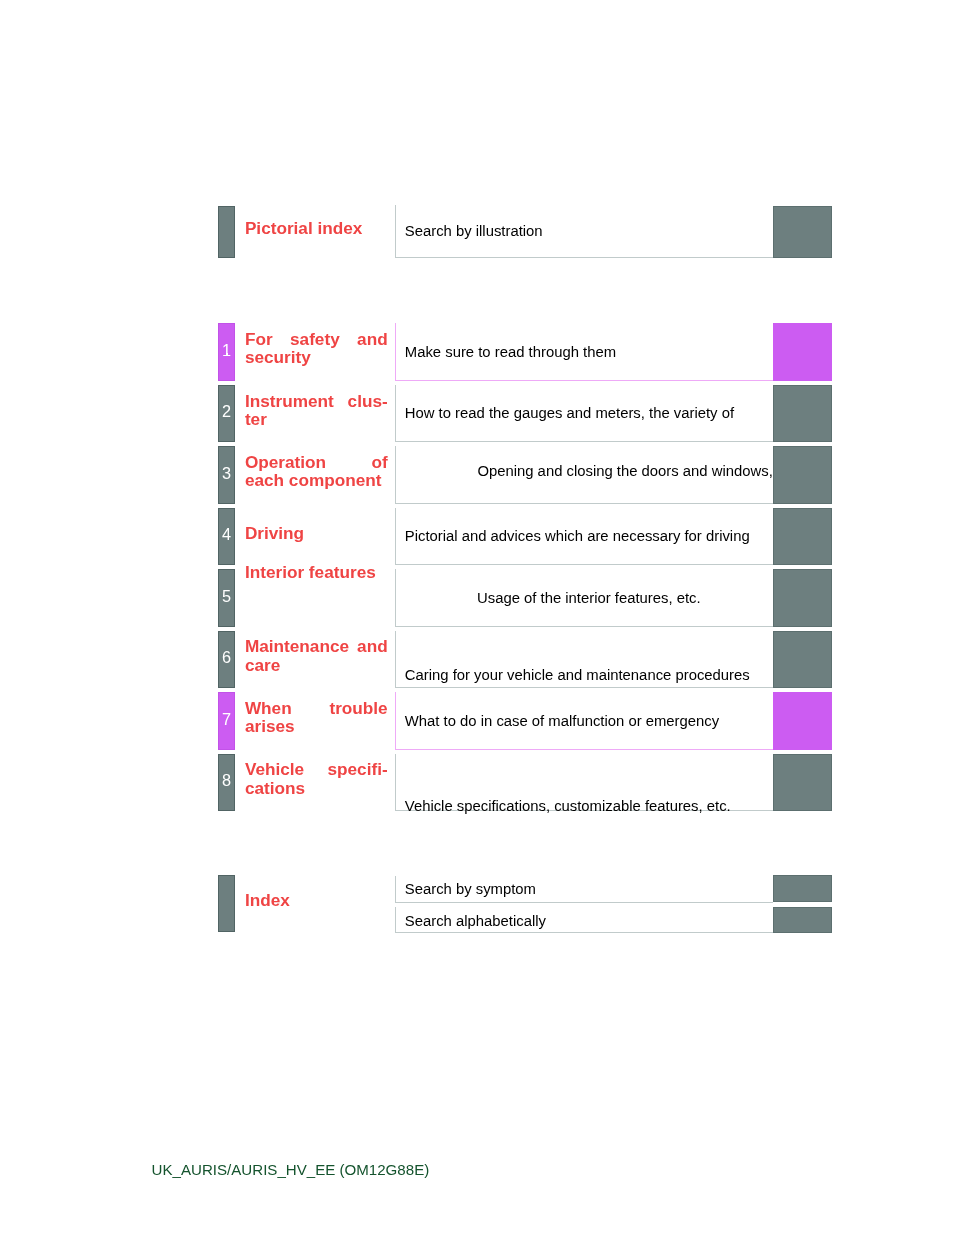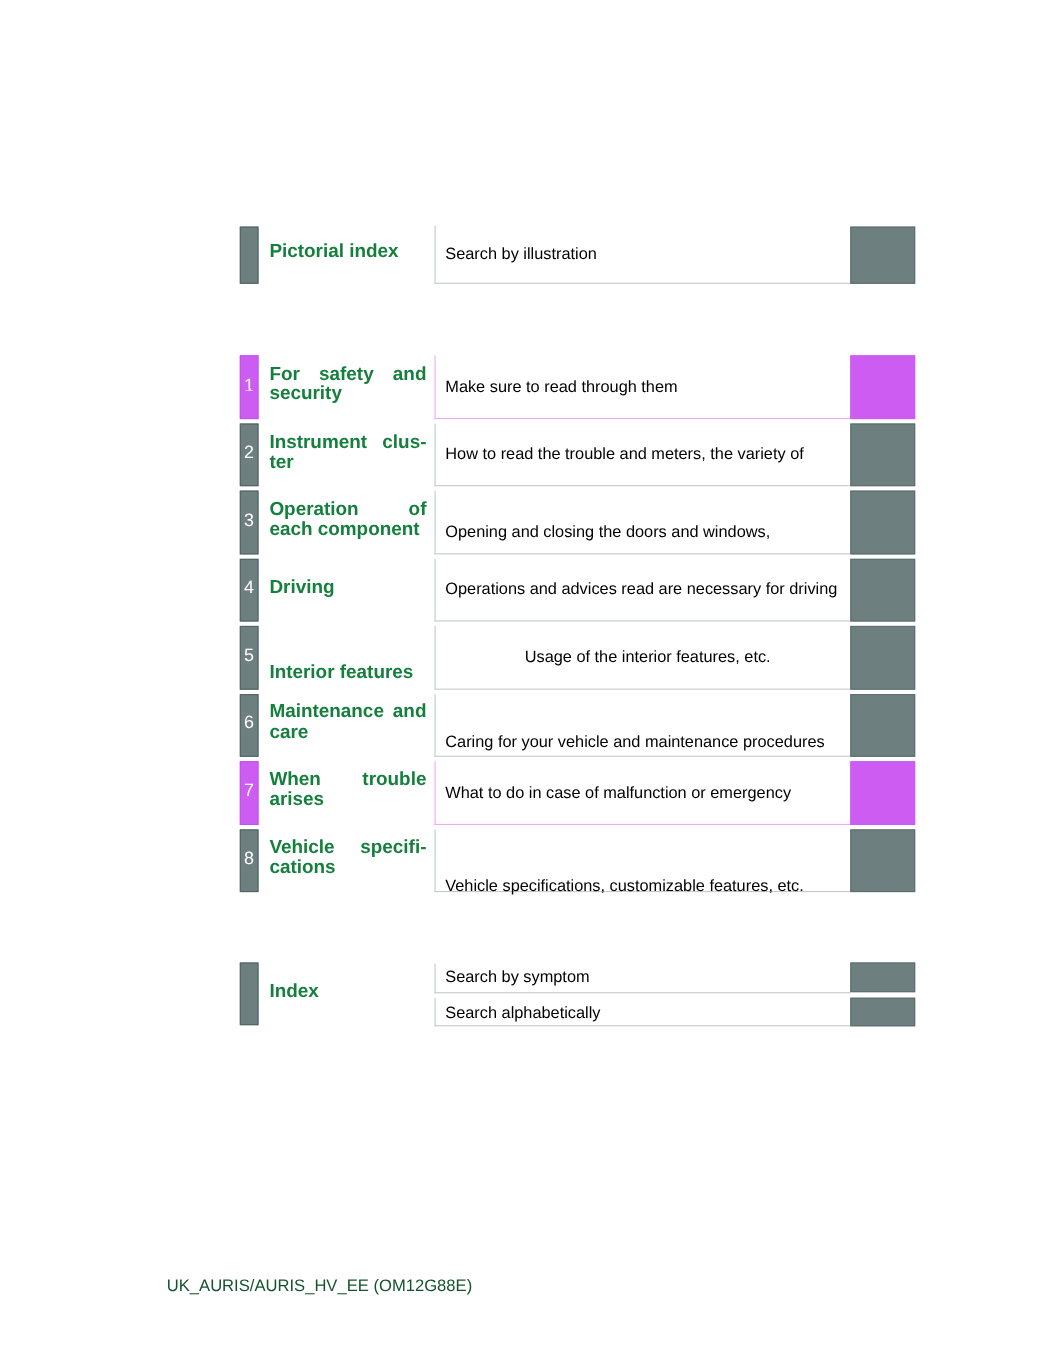--- a/index.html
+++ b/index.html
@@ -17,21 +17,21 @@
        padding-bottom:4px;}
   .tab.hl{background:#cc5cf2;border-color:#c252e8;}
   .tab span{display:block;line-height:1;position:relative;}
   
   .tab.one span::before{content:"";position:absolute;left:-1.5px;width:12px;
       top:11.0px;height:2.4px;background:#cc5cf2;}
   .tab.one span::after{content:"";position:absolute;left:4.1px;width:2.0px;
       top:11.0px;height:2.0px;background:#ffffff;}
 
   .title{position:absolute;left:244.9px;width:142.8px;
-         font-size:17.2px;font-weight:bold;color:#15803d;
+         font-size:17.2px;font-weight:bold;color:#ef4444;
          text-align:justify;line-height:18.3px;letter-spacing:0;
          display:flex;flex-direction:column;justify-content:center;
          padding-bottom:7.2px;box-sizing:border-box;}
   .title > i{font-style:normal;display:block;white-space:nowrap;
              text-align:justify;text-align-last:justify;}
   .title > i.last{text-align-last:left;}
 
   .descbox{position:absolute;left:395.1px;box-sizing:border-box;
            border:1.1px solid #c1cbcb;border-right:0;border-top:0;background:#fff;}
   .descbox.hl{border-color:#eeaaf7;}
@@ -78,50 +78,50 @@
       <div class="blk hl" style="top: 323.3px; height: 57.5px;"></div>
       <div class="tab" style="top: 384.76px; height: 57.5px;">
         <span>2</span>
       </div>
       <div class="title" style="top: 384.76px; height: 57.5px;">
         <i>Instrument clus-</i>
         <i class="last">ter</i>
       </div>
       <div class="descbox" style="top: 384.76px; height: 57.5px; width: 378.3px;"></div>
       <div class="desc" style="top: 384.76px; height: 57.5px; width: 368px;">
-        <i style="font-style: normal; display: block; white-space: pre;">How to read the trouble and meters, the variety of</i>
+        <i style="font-style: normal; display: block; white-space: pre;">How to read the gauges and meters, the variety of</i>
       </div>
       <div class="blk" style="top: 384.76px; height: 57.5px;"></div>
       <div class="tab" style="top: 446.22px; height: 57.5px;">
         <span>3</span>
       </div>
       <div class="title" style="top: 446.22px; height: 57.5px;">
         <i>Operation of</i>
         <i class="last">each component</i>
       </div>
       <div class="descbox" style="top: 446.22px; height: 57.5px; width: 378.3px;"></div>
-      <div class="desc" style="top: 455px; height: 57.5px; width: 368px;">
+      <div class="desc" style="top: 442px; height: 57.5px; width: 368px; align-items: flex-end;">
         <i style="font-style: normal; display: block; white-space: pre;">Opening and closing the doors and windows,</i>
       </div>
       <div class="blk" style="top: 446.22px; height: 57.5px;"></div>
       <div class="tab" style="top: 507.68px; height: 57.5px;">
         <span>4</span>
       </div>
       <div class="title" style="top: 507.68px; height: 57.5px;">
         <i class="last">Driving</i>
       </div>
       <div class="descbox" style="top: 507.68px; height: 57.5px; width: 378.3px;"></div>
       <div class="desc" style="top: 507.68px; height: 57.5px; width: 368px;">
-        <i style="font-style: normal; display: block; white-space: pre;">Operations and advices read are necessary for driving</i>
+        <i style="font-style: normal; display: block; white-space: pre;">Pictorial and advices which are necessary for driving</i>
       </div>
       <div class="blk" style="top: 507.68px; height: 57.5px;"></div>
       <div class="tab" style="top: 569.14px; height: 57.5px;">
         <span>5</span>
       </div>
-      <div class="title" style="top: 585px; height: 57.5px;">
+      <div class="title" style="top: 547px; height: 57.5px;">
         <i class="last">Interior features</i>
       </div>
       <div class="descbox" style="top: 569.14px; height: 57.5px; width: 378.3px;"></div>
       <div class="desc" style="top: 569.14px; height: 57.5px; width: 368px; align-items: center;">
         <i style="font-style: normal; display: block; white-space: pre;">Usage of the interior features, etc.</i>
       </div>
       <div class="blk" style="top: 569.14px; height: 57.5px;"></div>
       <div class="tab" style="top: 630.6px; height: 57.5px;">
         <span>6</span>
       </div>

